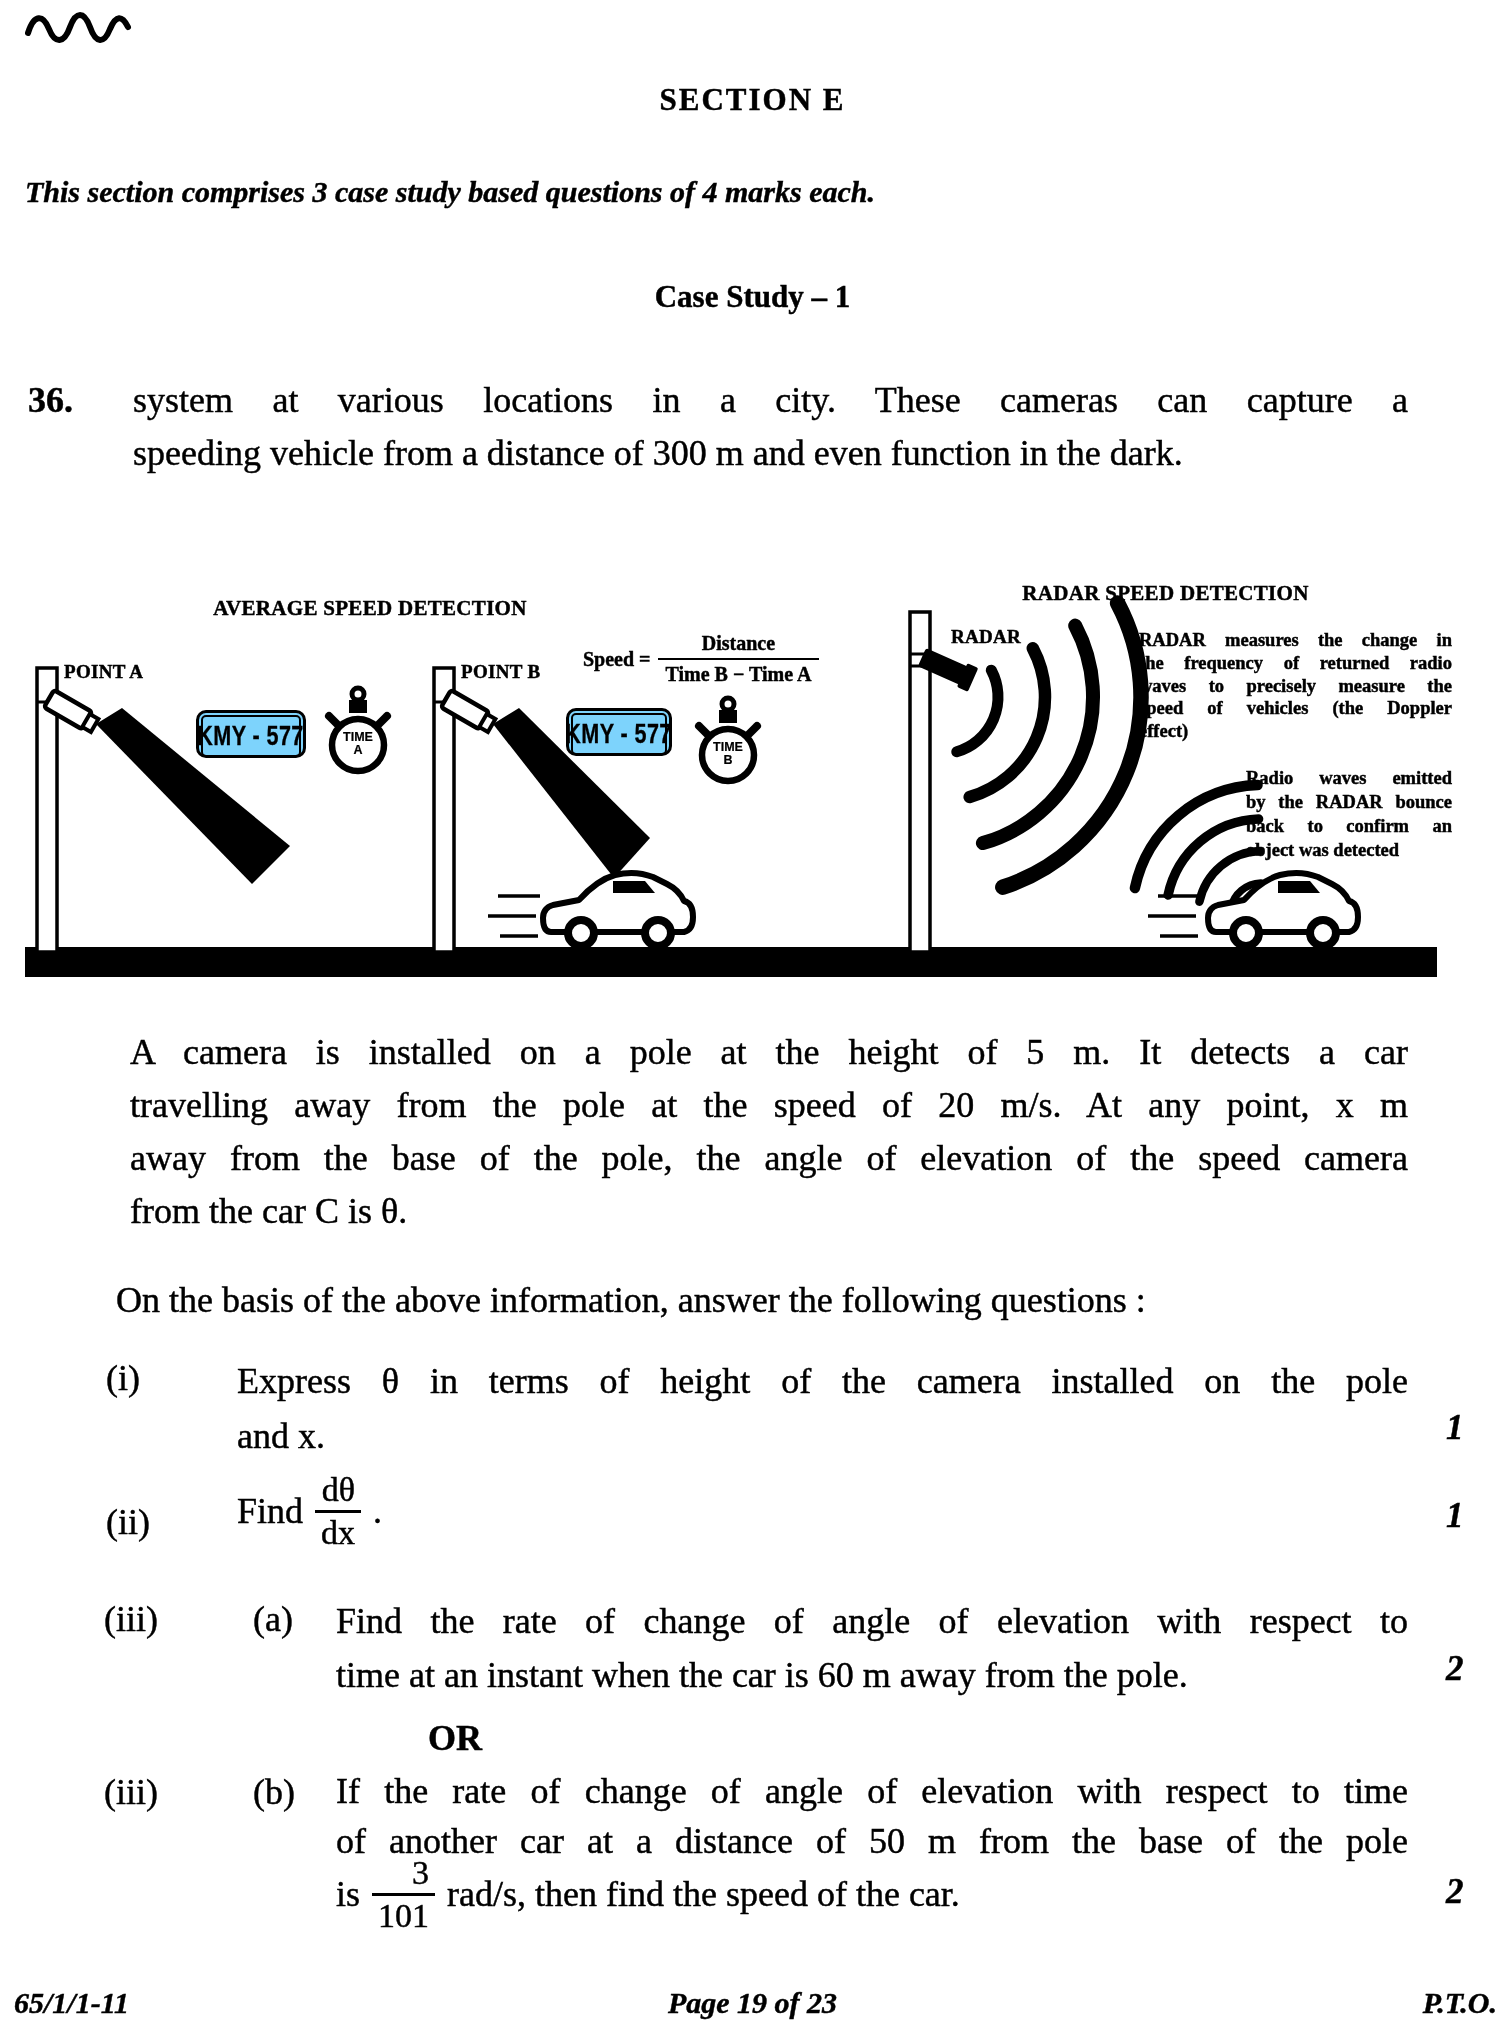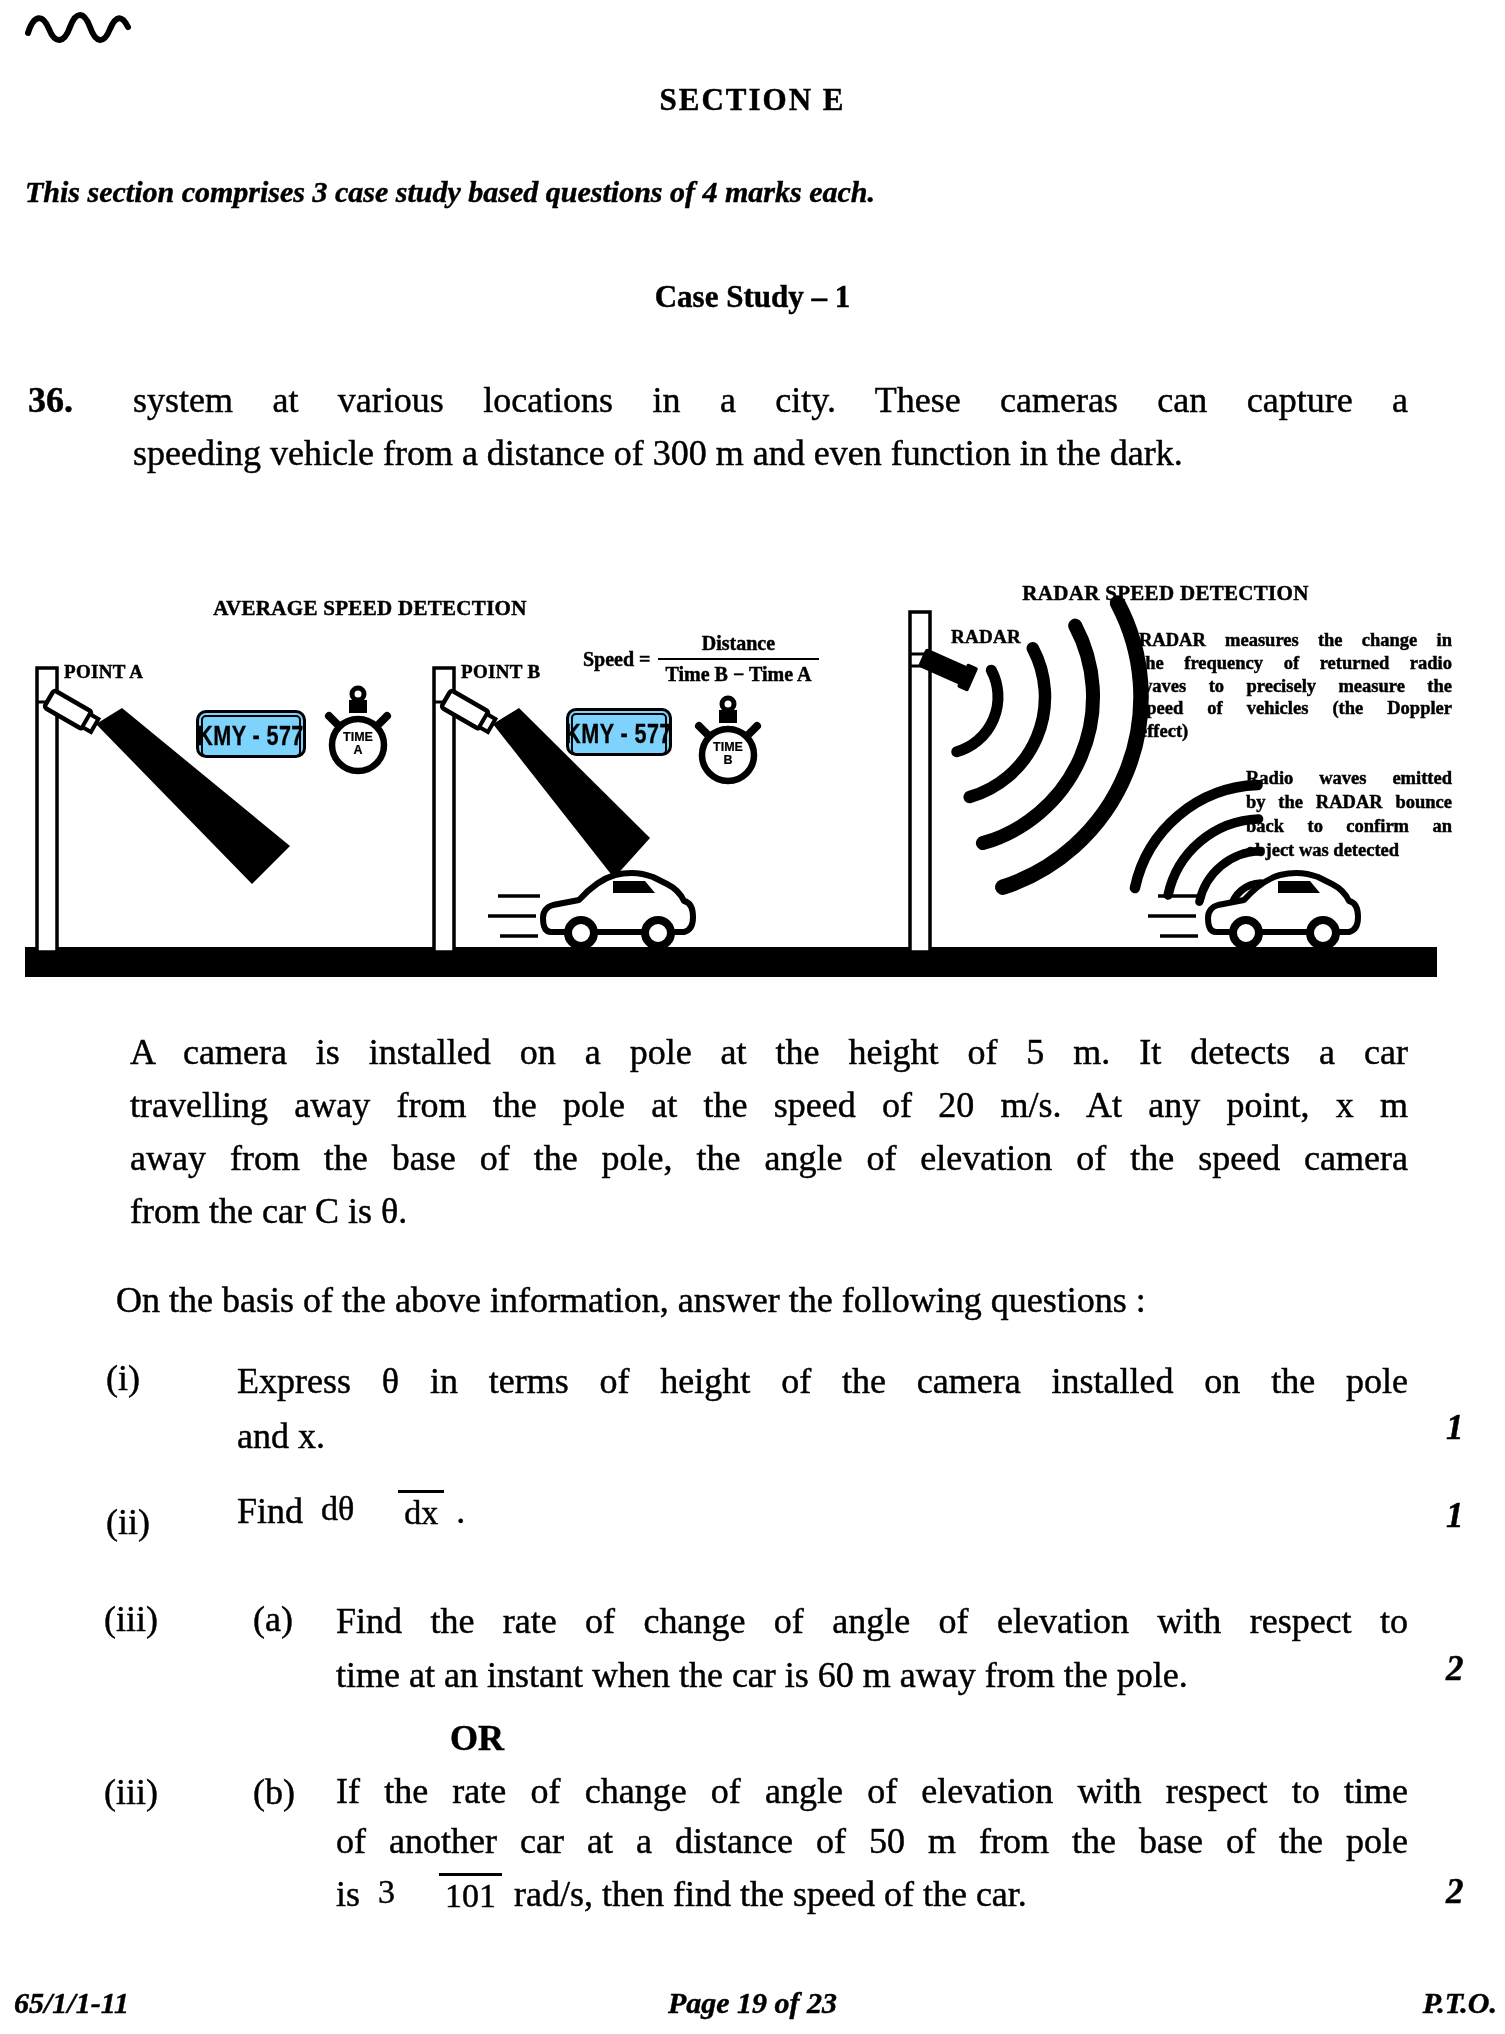--- a/index.html
+++ b/index.html
@@ -21,21 +21,21 @@
   .plate-inner{border:2px solid #000;border-radius:5px;height:100%;display:flex;align-items:center;justify-content:center;}
   .plate-inner span{display:inline-block;transform:scaleX(0.8);font:700 27px "Liberation Sans",sans-serif;letter-spacing:0.5px;white-space:nowrap;-webkit-text-stroke:0.3px #000;}
   .timetxt{position:absolute;width:58px;text-align:center;font:700 12.5px "Liberation Sans",sans-serif;line-height:13px;-webkit-text-stroke:0.2px #000;}
   .speedeq{position:absolute;display:flex;align-items:center;gap:7px;font-size:20px;font-weight:700;}
   .speedeq .frac{display:flex;flex-direction:column;align-items:center;}
   .speedeq .num{padding:0 8px 3px;}
   .speedeq .den{border-top:2.5px solid #000;padding:3px 8px 0;white-space:nowrap;}
   .desc{position:absolute;font-weight:700;}
   .desc div{text-align:justify;text-align-last:justify;}
   .desc div:last-child{text-align-last:left;}
-  .bfrac{display:inline-flex;flex-direction:row;align-items:flex-start;font-size:34px;line-height:38px;gap:38px;}
+  .bfrac{display:inline-flex;flex-direction:column;align-items:flex-end;font-size:34px;line-height:38px;}
   .bfrac .den{border-top:3px solid #000;padding:1px 6px 0;}
   .bfrac .num{padding:0 6px 1px;}
   .frow{position:absolute;display:flex;align-items:center;gap:12px;font-size:36px;}
   .footer-item{position:absolute;font-size:30px;font-weight:700;font-style:italic;}
 </style>
 </head>
 <body>
 
 <div class="page">
 
@@ -210,21 +210,21 @@
   <div class="mark" style="top:1496px">1</div>
 
   <div class="abs body-line" style="left:104px;top:1593px">(iii)</div>
   <div class="abs body-line" style="left:253px;top:1593px">(a)</div>
   <div class="abs" style="left:336px;top:1593px;width:1072px">
     <div class="body-line fj" style="line-height:56px">Find the rate of change of angle of elevation with respect to</div>
     <div class="body-line">time at an instant when the car is 60 m away from the pole.</div>
   </div>
   <div class="mark" style="top:1649px">2</div>
 
-  <div class="abs bold body-line" style="left:450px;top:1712px">OR</div>
+  <div class="abs bold body-line" style="left:428px;top:1712px">OR</div>
 
   <div class="abs body-line" style="left:104px;top:1766px">(iii)</div>
   <div class="abs body-line" style="left:253px;top:1766px">(b)</div>
   <div class="abs" style="left:336px;top:1766px;width:1072px">
     <div class="body-line fj" style="line-height:50px">If the rate of change of angle of elevation with respect to time</div>
     <div class="body-line fj" style="line-height:50px">of another car at a distance of 50 m from the base of the pole</div>
   </div>
   <div class="frow" style="left:336px;top:1850px;height:88px">
     <span>is</span>
     <span class="bfrac">

